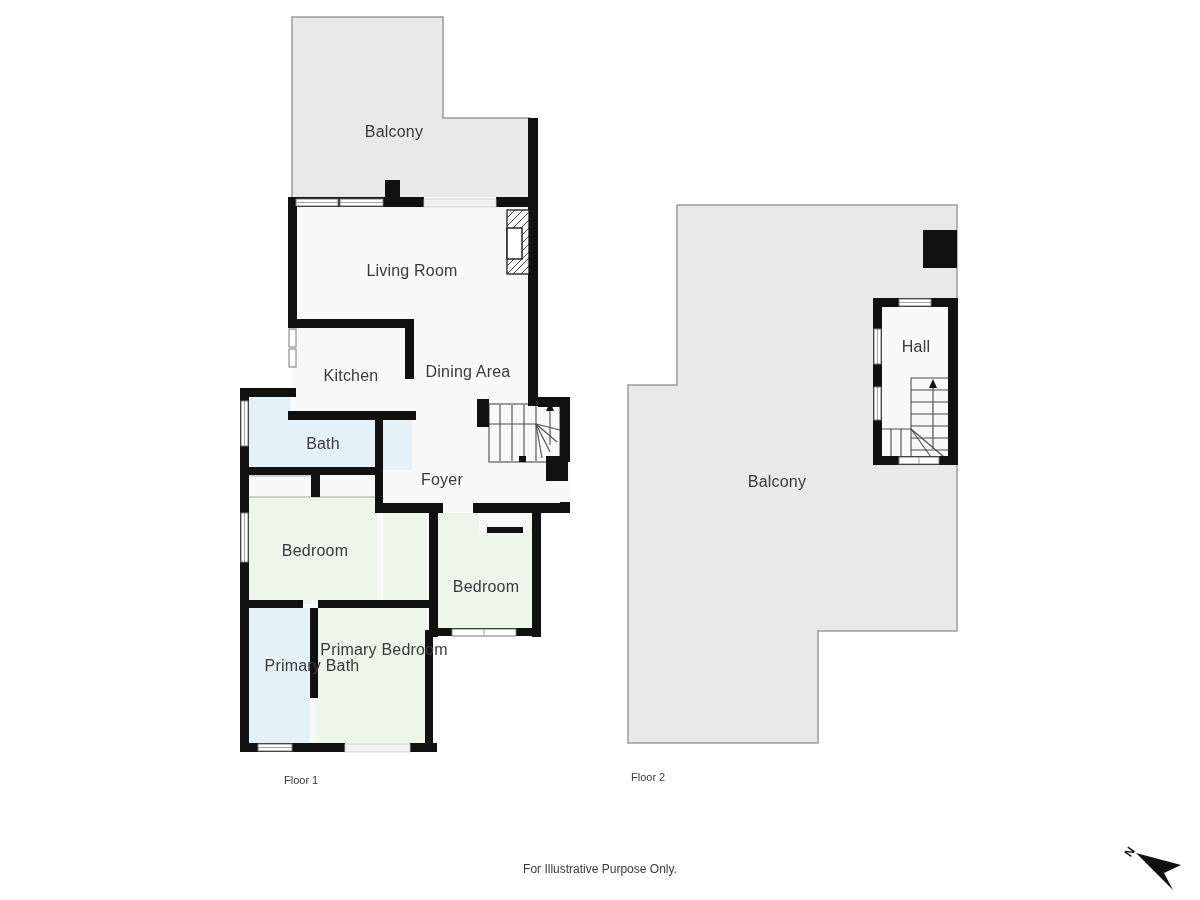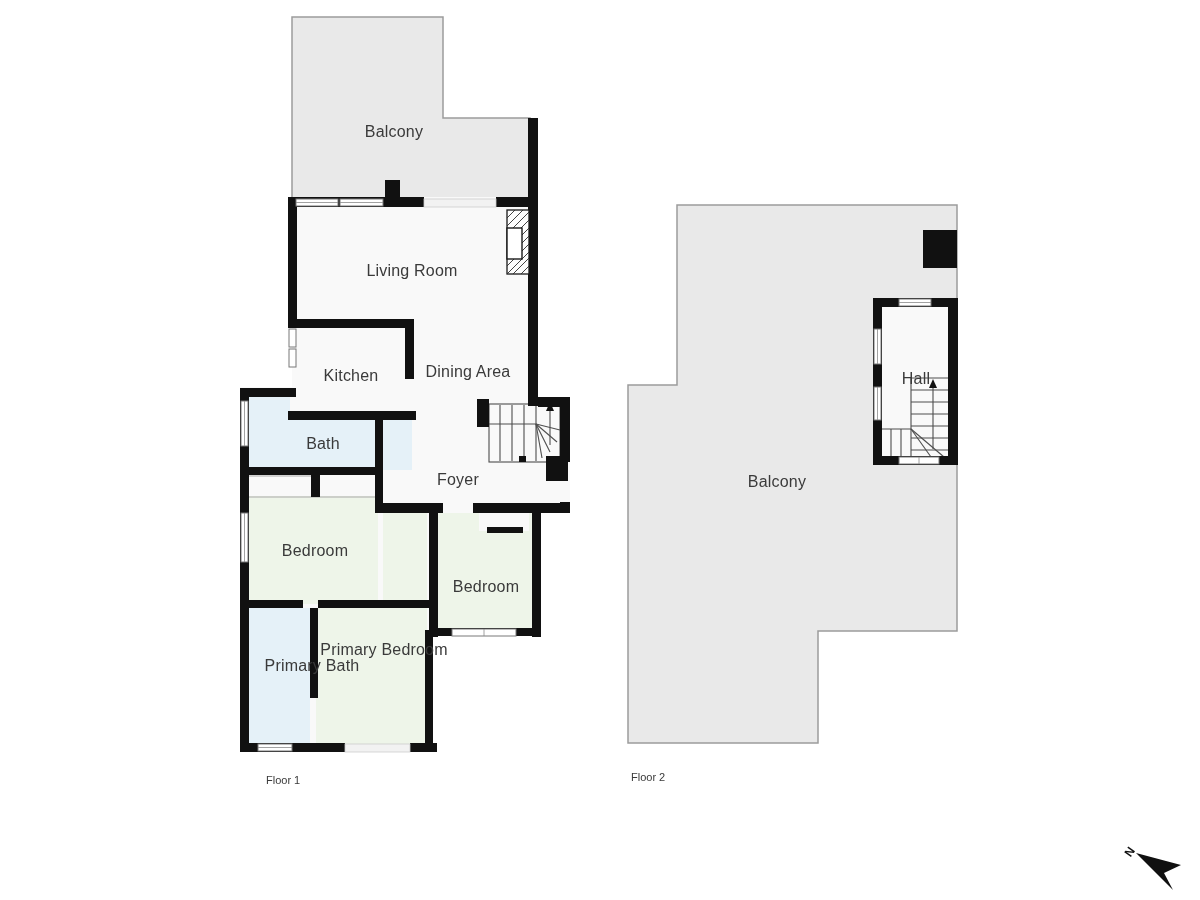--- a/index.html
+++ b/index.html
@@ -179,29 +179,30 @@
       </g>
     </g>
 
     <g>
       <polygon class="arrow" points="1136,853 1181,865 1164,873 1173,890"></polygon>
       <text class="ntext" x="1124" y="857" transform="rotate(-55 1128 851)">N</text>
     </g>
   </svg>
 
   <div id="labels-layer">
-      <div class="floor-label" style="left: 234px; top: 780px; padding-left: 32px;">Floor 1</div>
+      <div class="floor-label" style="left: 252px; top: 780px; padding-left: 32px;">Floor 1</div>
       <div class="room-label" style="left: 394px; top: 132px;">Balcony</div>
       <div class="room-label" style="left: 412px; top: 271px;">Living Room</div>
       <div class="room-label" style="left: 351px; top: 376px; text-align: center;">Kitchen</div>
       <div class="room-label" style="left: 468px; top: 372px;">Dining Area</div>
       <div class="room-label" style="left: 323px; top: 444px;">Bath</div>
-      <div class="room-label" style="left: 458px; top: 480px;">Foyer</div>
+      <div class="room-label" style="left: 442px; top: 480px;">Foyer</div>
       <div class="room-label" style="left: 315px; top: 551px;">Bedroom</div>
       <div class="room-label" style="left: 486px; top: 587px;">Bedroom</div>
       <div class="room-label" style="left: 284px; top: 666px; margin-left: 28px;">Primary Bath</div>
       <div class="room-label" style="left: 384px; top: 650px;">Primary Bedroom</div>
       <div class="floor-label" style="left: 631px; top: 777px;">Floor 2</div>
-      <div class="room-label" style="left: 916px; top: 347px; margin-top: 32px;">Hall</div>
+      <div class="room-label" style="left: 916px; top: 347px;">Hall</div>
       <div class="room-label" style="left: 777px; top: 482px;">Balcony</div>
     </div>
 
+  <div class="caption">For Illustrative Purpose Only.</div>
 </div>
 
 </body></html>

